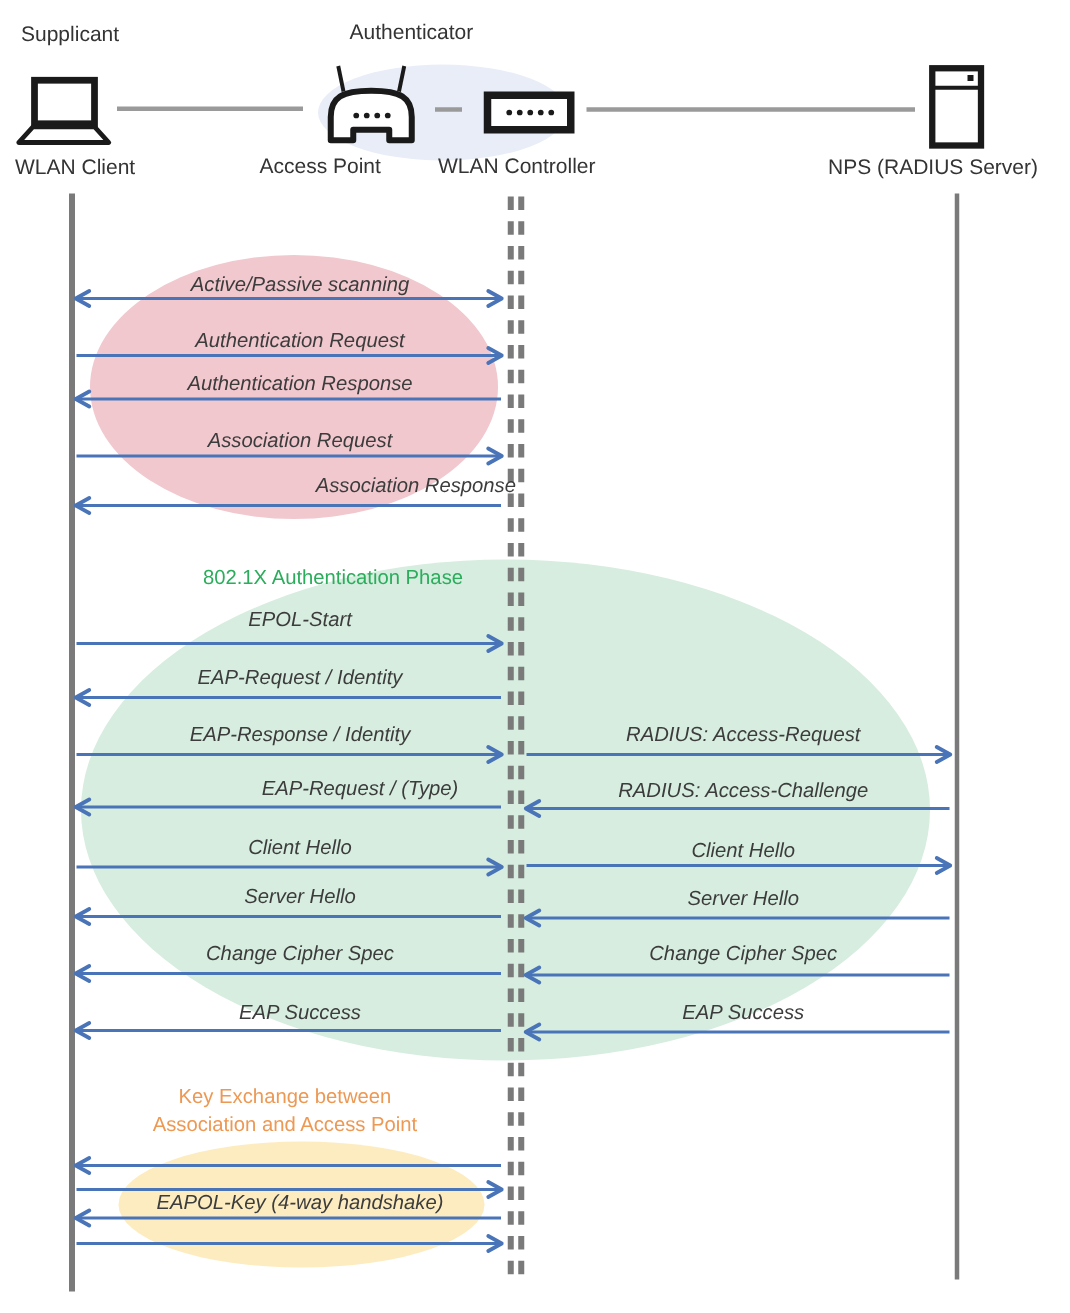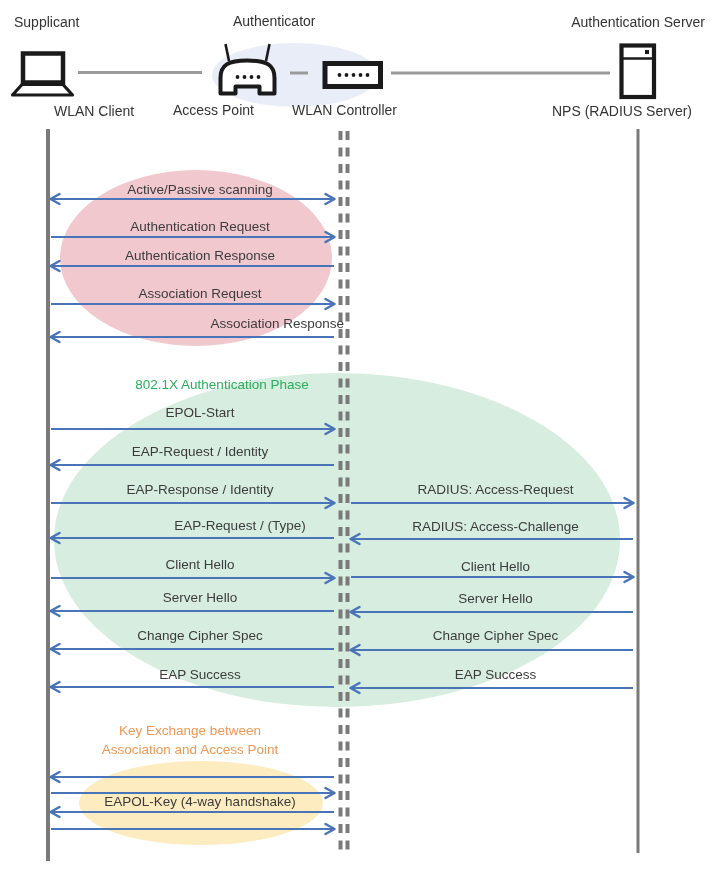--- a/index.html
+++ b/index.html
@@ -10,28 +10,28 @@
   .stage svg{position:absolute;left:0;top:0;width:713px;height:875px;}
   .lbl{position:absolute;white-space:nowrap;}
   .role{font-size:14px;color:#343434;}
   .cap{font-size:14px;color:#343434;}
   .center{text-align:left;}
   .right{text-align:right;}
   .phase{position:absolute;font-size:13.5px;white-space:pre-line;text-align:center;width:288px;line-height:18.5px;}
   #phase1{left:42px;top:146px;}
   #phase2{left:78px;top:376px;}
   #phase3{left:46px;top:722px;}
-  .msg{position:absolute;font-size:13.5px;color:#3C3C3C;text-align:center;white-space:nowrap;}
+  .msg{position:absolute;font-size:13.5px;color:#3C3C3C;text-align:center;white-space:nowrap;font-style:italic;}
   .msg.left{left:56px;width:288px;}
   .msg.right{left:352px;width:287px;}
   
   #role-supplicant{left:14px;top:14px;}
   #role-authenticator{left:233px;top:13px;width:140px;}
   #role-authserver{left:548px;top:14px;width:157px;}
-  #dev-client{left:10px;top:103px;margin-left:44px;}
+  #dev-client{left:10px;top:103px;}
   #dev-ap{left:173px;top:102px;width:140px;}
   #dev-ctrl{left:292px;top:102px;width:140px;}
   #dev-nps{left:552px;top:103px;width:170px;}
 </style>
 </head>
 <body>
 
 <div class="stage">
 
   <svg viewBox="0 0 713 875">
@@ -108,21 +108,20 @@
         <line x1="351" x2="633" y1="688" y2="688" stroke="#4A74B8" stroke-width="2" marker-start="url(#ah)"></line>
         <line x1="51" x2="334" y1="777" y2="777" stroke="#4A74B8" stroke-width="2" marker-start="url(#ah)"></line>
         <line x1="51" x2="334" y1="793" y2="793" stroke="#4A74B8" stroke-width="2" marker-end="url(#ah)"></line>
         <line x1="51" x2="334" y1="812" y2="812" stroke="#4A74B8" stroke-width="2" marker-start="url(#ah)"></line>
         <line x1="51" x2="334" y1="829" y2="829" stroke="#4A74B8" stroke-width="2" marker-end="url(#ah)"></line>
       </g>
   </svg>
 
   <div class="lbl role" id="role-supplicant">Supplicant</div>
   <div class="lbl role center" id="role-authenticator">Authenticator</div>
-  <div class="lbl role right" id="role-authserver">Authentication Server</div>
 
   <div class="lbl cap" id="dev-client">WLAN Client</div>
   <div class="lbl cap center" id="dev-ap">Access Point</div>
   <div class="lbl cap center" id="dev-ctrl">WLAN Controller</div>
   <div class="lbl cap center" id="dev-nps">NPS (RADIUS Server)</div>
 
   <div class="phase" id="phase2" style="color: rgb(43, 173, 92);">802.1X Authentication Phase</div>
   <div class="phase" id="phase3" style="color: rgb(237, 152, 83);">Key Exchange between
 Association and Access Point</div>
 

